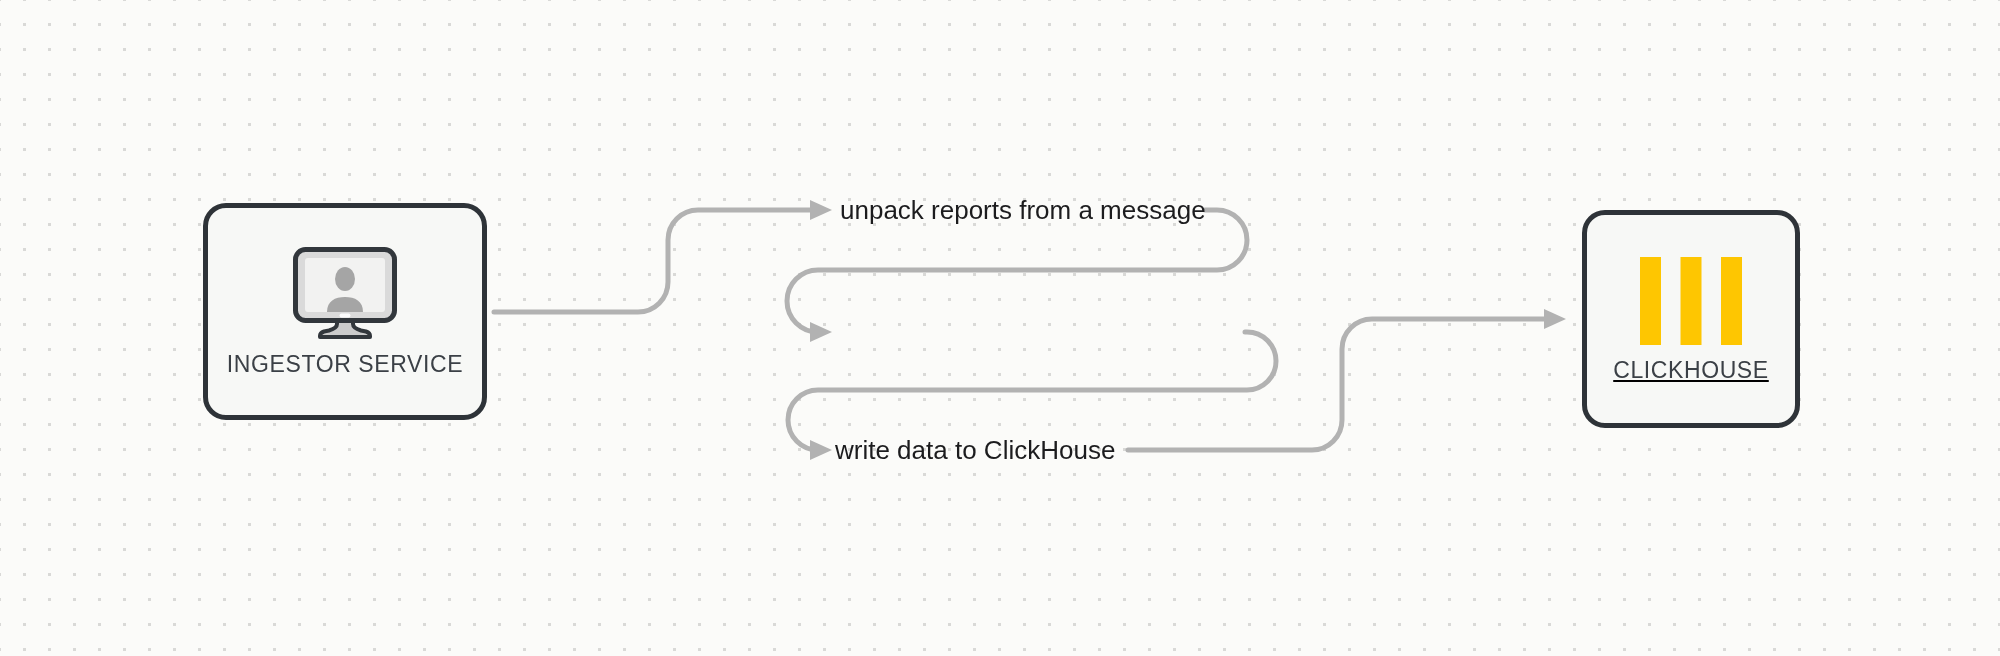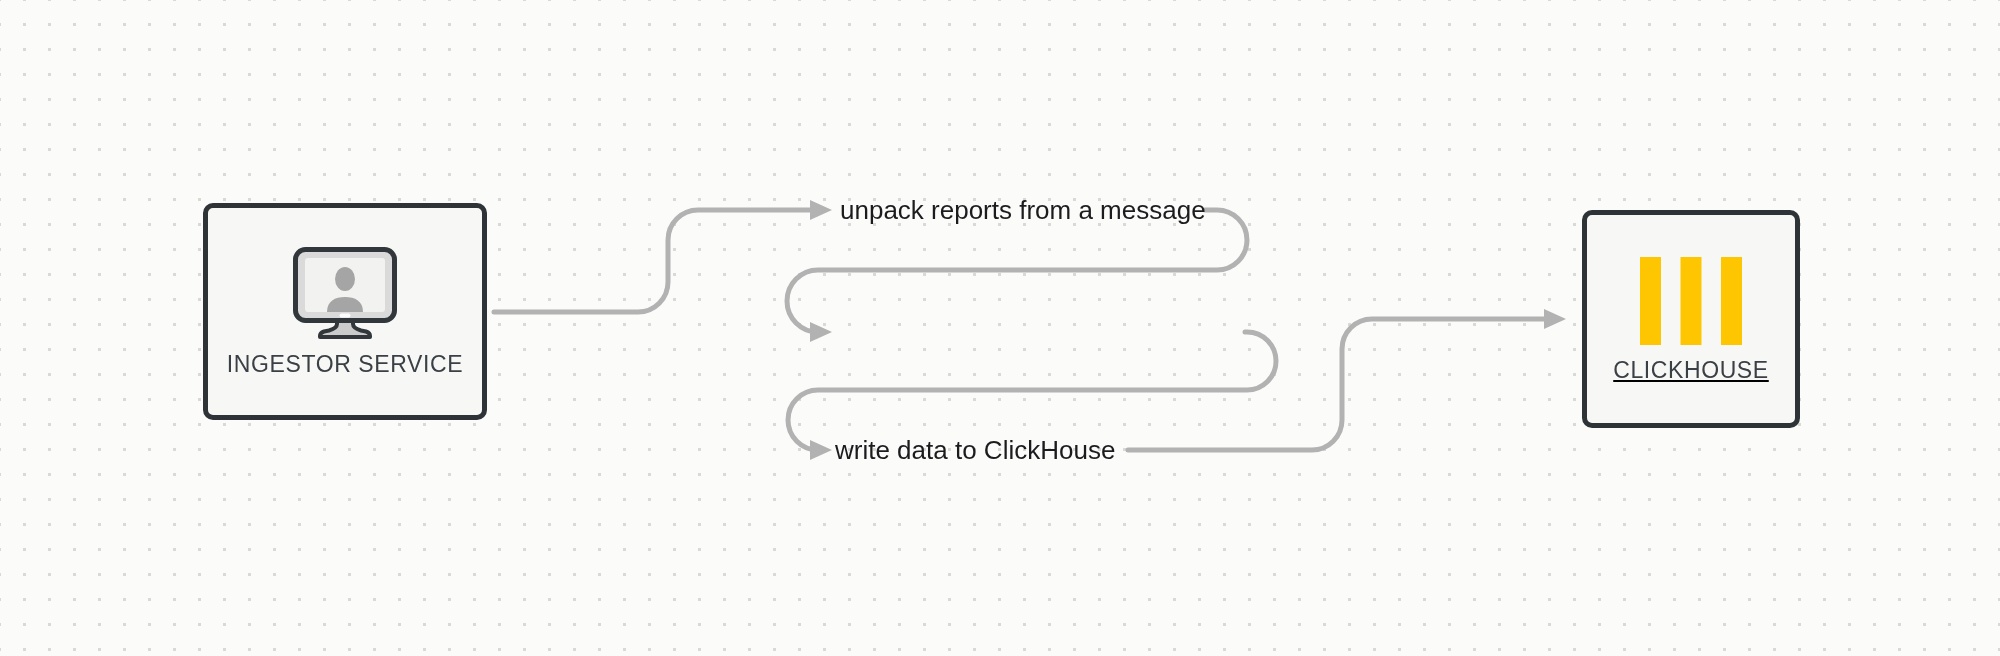--- a/index.html
+++ b/index.html
@@ -19,21 +19,21 @@
   svg.wires {
     position: absolute; left: 0; top: 0;
     width: 2000px; height: 656px;
     display: block;
   }
   .node {
     position: absolute;
     box-sizing: border-box;
     background: #f7f8f6;
     border: 5px solid #2e3338;
-    border-radius: 10px;
+    border-radius: 23px;
     display: flex;
     flex-direction: column;
     align-items: center;
     justify-content: center;
   }
   .node--ingestor { left: 203px; top: 203px; width: 284px; height: 217px; gap: 14px; }
   .node--clickhouse { left: 1582px; top: 210px; width: 218px; height: 218px; gap: 14px; text-decoration: underline; }
   .node__label {
     font-size: 23px;
     letter-spacing: 0.6px;

